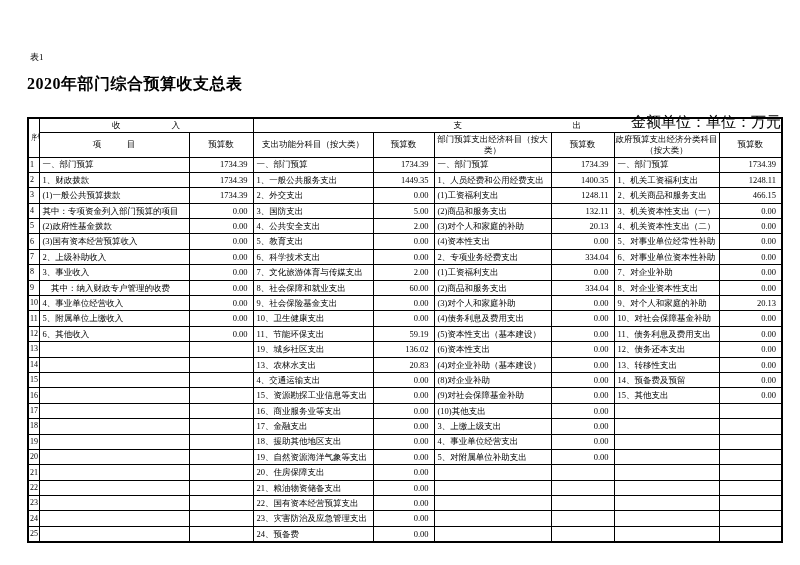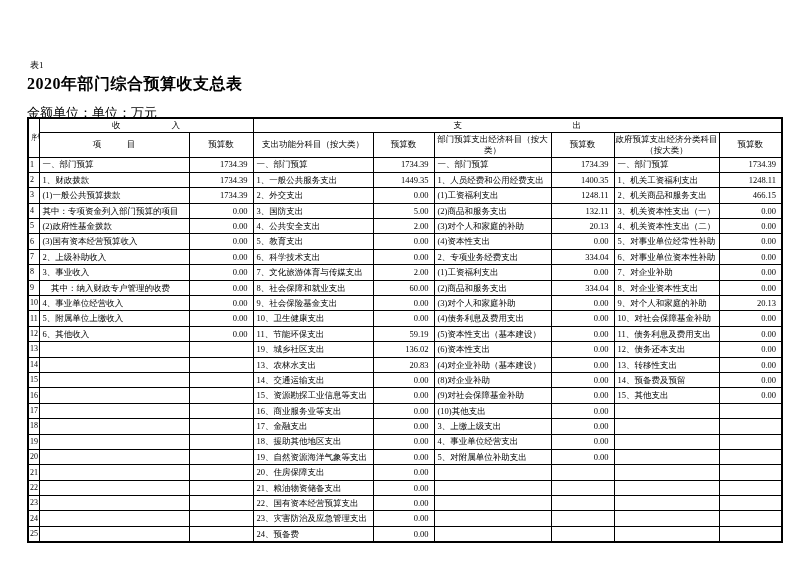--- a/index.html
+++ b/index.html
@@ -7,31 +7,30 @@
   body {
     width: 800px; height: 565px;
     position: relative;
     background: #ffffff;
     color: #000000;
     font-family: "Liberation Serif", "DejaVu Serif", serif;
   }
   .sheet-tag {
     position: absolute; top: 51px; left: 30px;
     font-size: 9px;
-    margin-top: 8px;
   }
   .title {
     position: absolute; top: 74px; left: 27px; width: 754px;
     text-align: left;
     font-size: 16px; font-weight: bold; letter-spacing: 0.5px;
   }
   .unit-note {
-    position: absolute; top: 104px; left: 27px; width: 754px;
-    text-align: left;
-    font-size: 13px;
+    position: absolute; top: 113px; left: 27px; width: 754px;
+    text-align: right;
+    font-size: 15px;
   }
   table.budget {
     position: absolute; top: 117px; left: 27px;
     width: 754px;
     border-collapse: collapse;
     table-layout: fixed;
     border: 2px solid #000;
   }
   table.budget th, table.budget td {
     border: 1px solid #000;
@@ -254,21 +253,21 @@
         <td class="num">20.83</td>
         <td class="label">(4)对企业补助（基本建设）</td>
         <td class="num">0.00</td>
         <td class="label">13、转移性支出</td>
         <td class="num">0.00</td>
       </tr>
       <tr>
         <td class="seq">15</td>
         <td class="label"></td>
         <td class="num"></td>
-        <td class="label">14、交通运输支出</td>
+        <td class="label">4、交通运输支出</td>
         <td class="num">0.00</td>
         <td class="label">(8)对企业补助</td>
         <td class="num">0.00</td>
         <td class="label">14、预备费及预留</td>
         <td class="num">0.00</td>
       </tr>
       <tr>
         <td class="seq">16</td>
         <td class="label"></td>
         <td class="num"></td>

